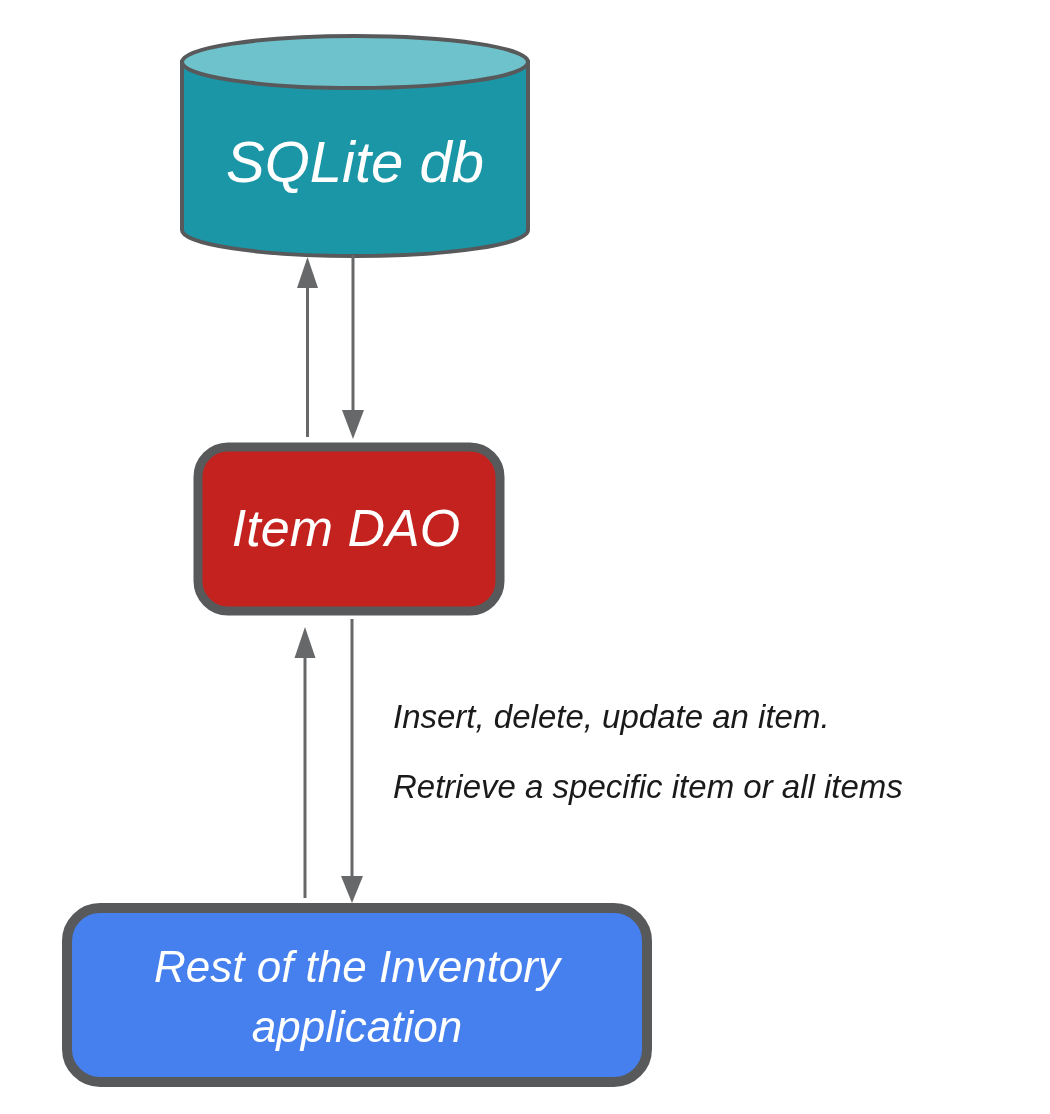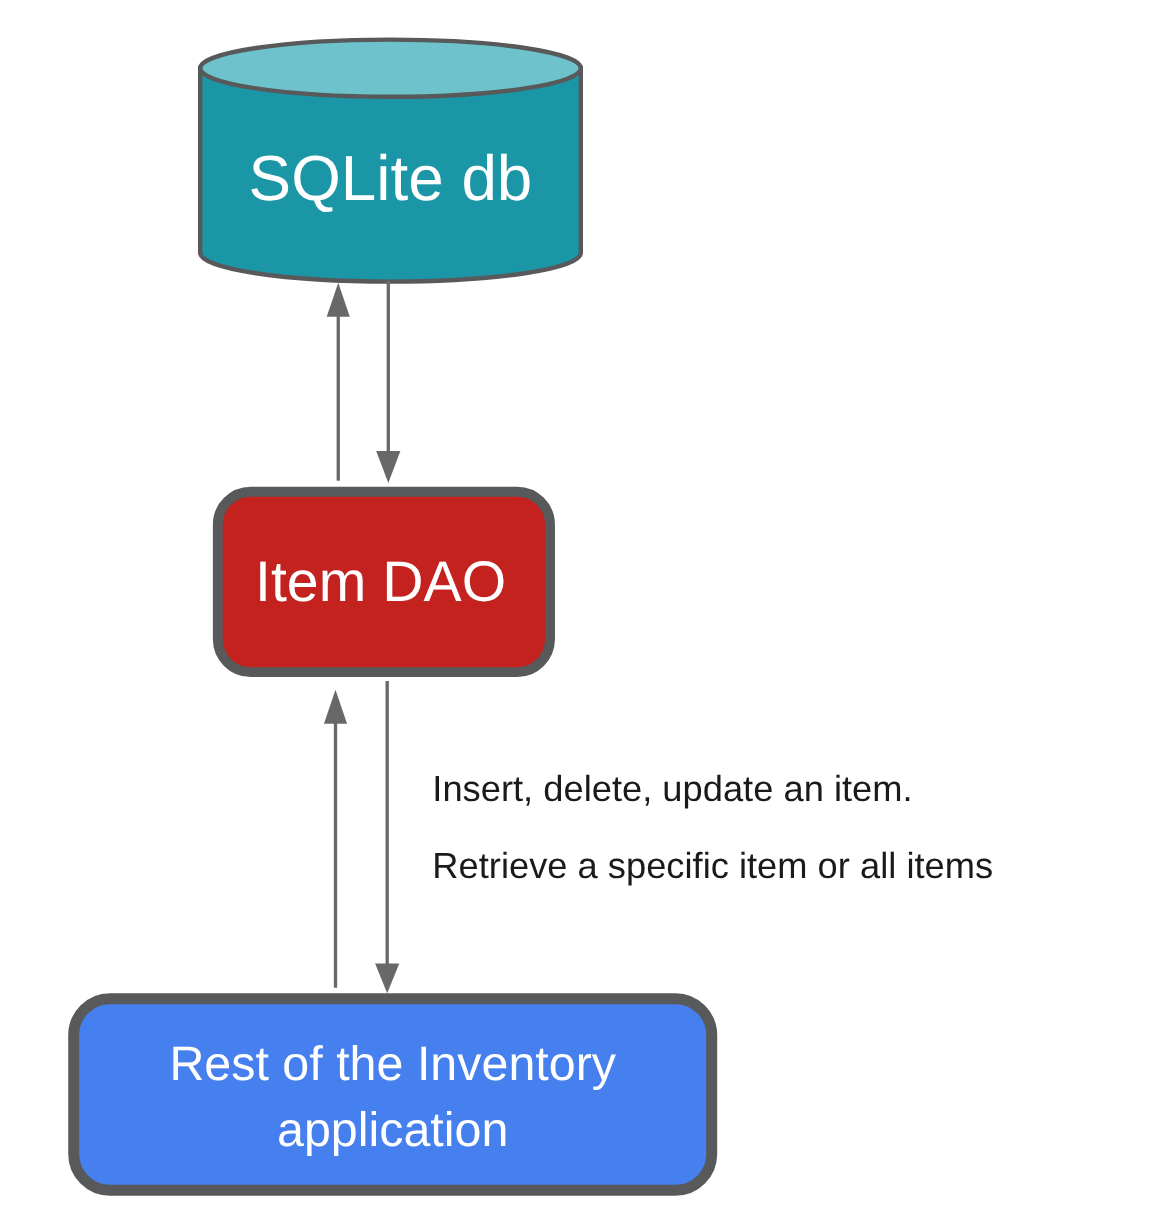--- a/index.html
+++ b/index.html
@@ -5,20 +5,21 @@
   html, body {
     margin: 0;
     padding: 0;
     background: #ffffff;
   }
   .page {
     width: 868px;
     height: 1114px;
     position: relative;
     font-family: "Liberation Sans", sans-serif;
+    font-style: italic;
   }
   svg {
     display: block;
   }
   .node-label {
     font-family: "Liberation Sans", sans-serif;
     text-anchor: middle;
   }
   .label-db  { font-size: 58px; }
   .label-dao { font-size: 52px; }

